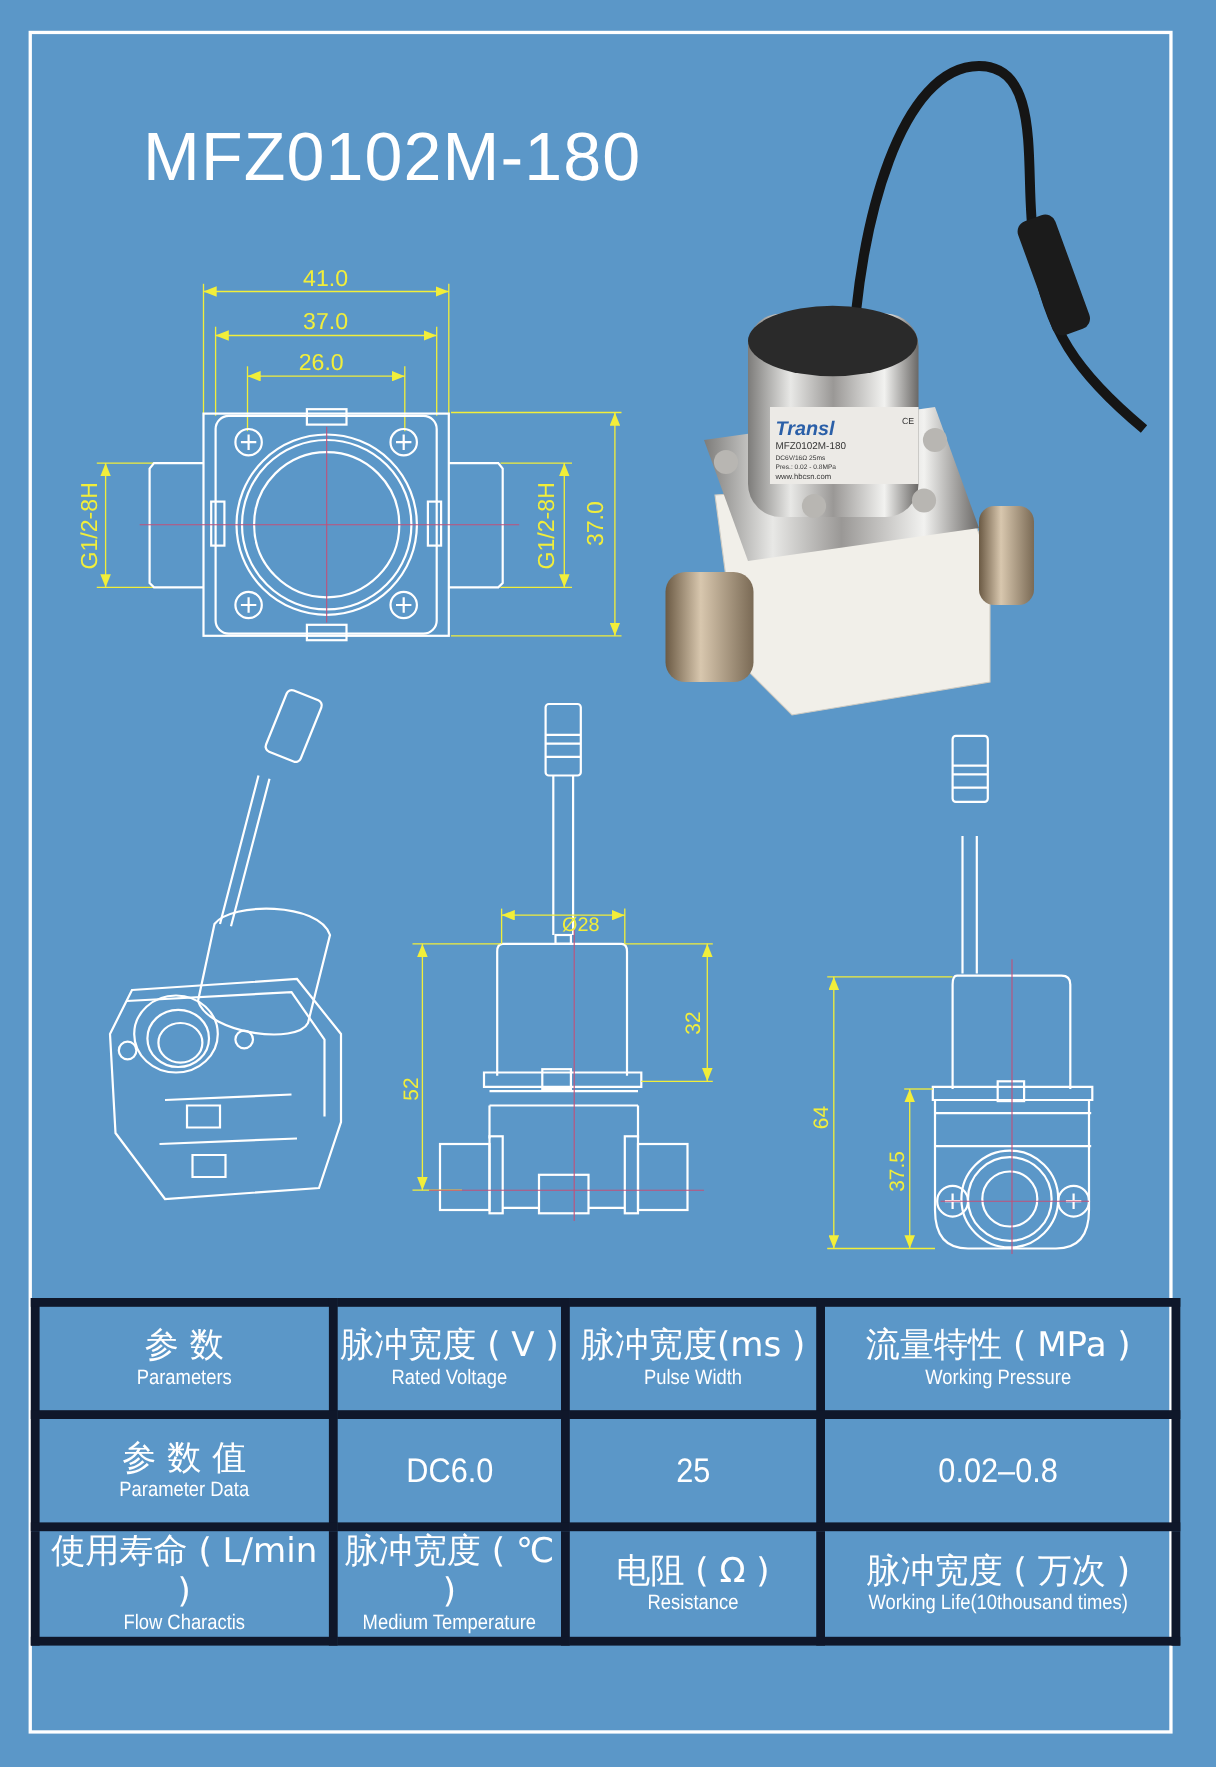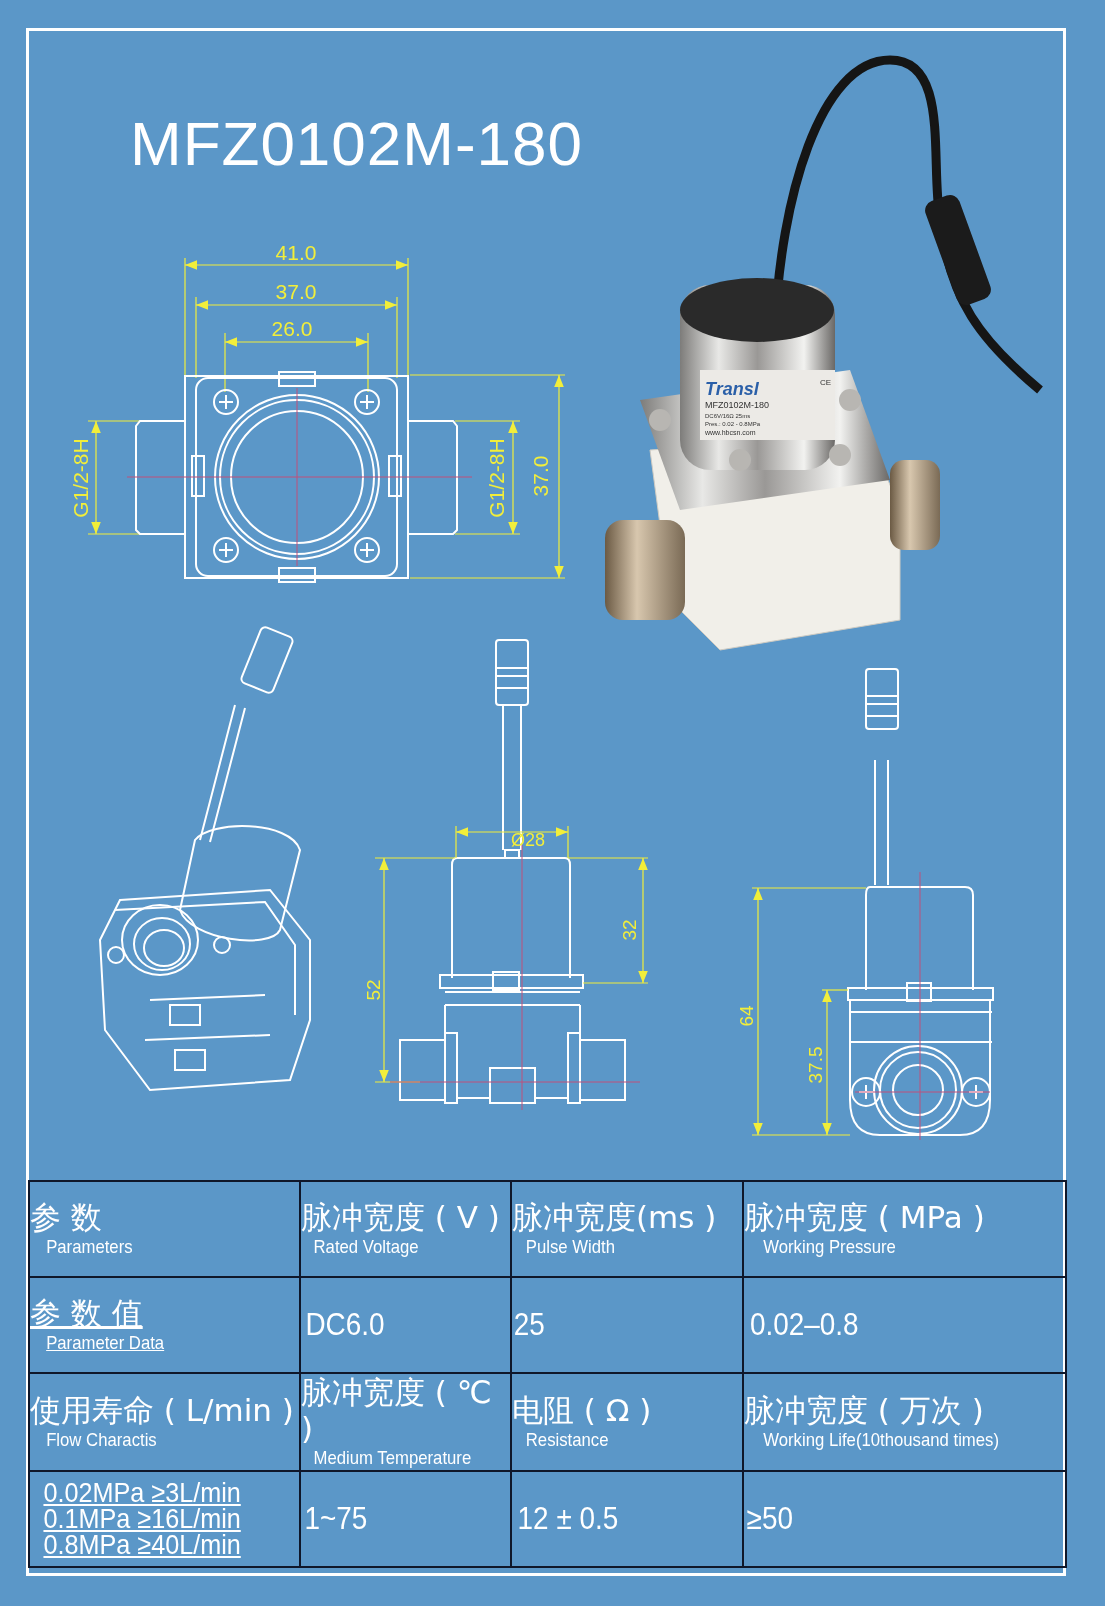--- a/index.html
+++ b/index.html
@@ -17,25 +17,25 @@
       position:absolute; left:130px; top:108px;
       font-size:62px; letter-spacing:1px; color:#fff; white-space:nowrap;
     }
     svg { position:absolute; overflow:visible; }
     .dim { fill:#f2ee3a; font-family:"Liberation Sans", sans-serif; }
     table.spec {
       position:absolute; left:28px; top:1180px; width:1037px;
       border-collapse:collapse; table-layout:fixed;
     }
     table.spec td {
-      border:2px solid #0f172a; text-align:left; vertical-align:middle;
+      border:8px solid #0f172a; text-align:center; vertical-align:middle;
       padding:0; color:#fff;
     }
     table.spec tr.hd td { height:94px; }
-    table.spec tr.vl td { height:94px;text-decoration:underline; }
+    table.spec tr.vl td { height:94px; }
     .cn { font-size:31px; line-height:36px; display:block; font-family:"DejaVu Sans", sans-serif; }
     .en { font-size:19px; line-height:24px; display:block; transform:scaleX(0.88); }
     .val { font-size:31px; transform:scaleX(0.9); display:inline-block; }
     .flow { font-size:28px; line-height:26px; display:block; transform:scaleX(0.9); }
   </style>
 </head>
 <body>
 
 <div class="frame"></div>
 
@@ -244,21 +244,21 @@
         </td>
     <td>
           <span class="cn">脉冲宽度 ( V )</span>
           <span class="en">Rated  Voltage</span>
         </td>
     <td>
           <span class="cn">脉冲宽度(ms )</span>
           <span class="en">Pulse  Width</span>
         </td>
     <td>
-          <span class="cn">脉冲宽度 ( MPa )</span>
+          <span class="cn">流量特性 ( MPa )</span>
           <span class="en">Working Pressure</span>
         </td>
   </tr>
   <tr class="vl">
     <td>
           <span class="cn">参 数 值</span>
           <span class="en">Parameter Data</span>
         </td>
     <td><span class="val">DC6.0</span></td>
     <td><span class="val">25</span></td>
@@ -275,24 +275,14 @@
         </td>
     <td>
           <span class="cn">电阻 ( Ω )</span>
           <span class="en">Resistance</span>
         </td>
     <td>
           <span class="cn">脉冲宽度 ( 万次 )</span>
           <span class="en">Working  Life(10thousand  times)</span>
         </td>
   </tr>
-  <tr class="vl">
-    <td>
-      <span class="flow">0.02MPa ≥3L/min</span>
-      <span class="flow">0.1MPa ≥16L/min</span>
-      <span class="flow">0.8MPa ≥40L/min</span>
-    </td>
-    <td><span class="val">1~75</span></td>
-    <td><span class="val">12 ± 0.5</span></td>
-    <td><span class="val">≥50</span></td>
-  </tr>
 </tbody>
   </table>
 
 </body></html>

